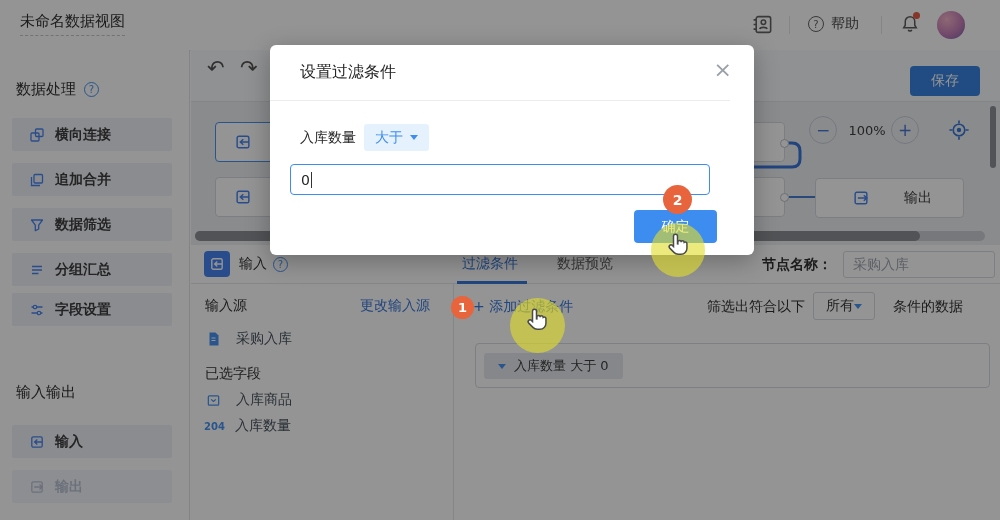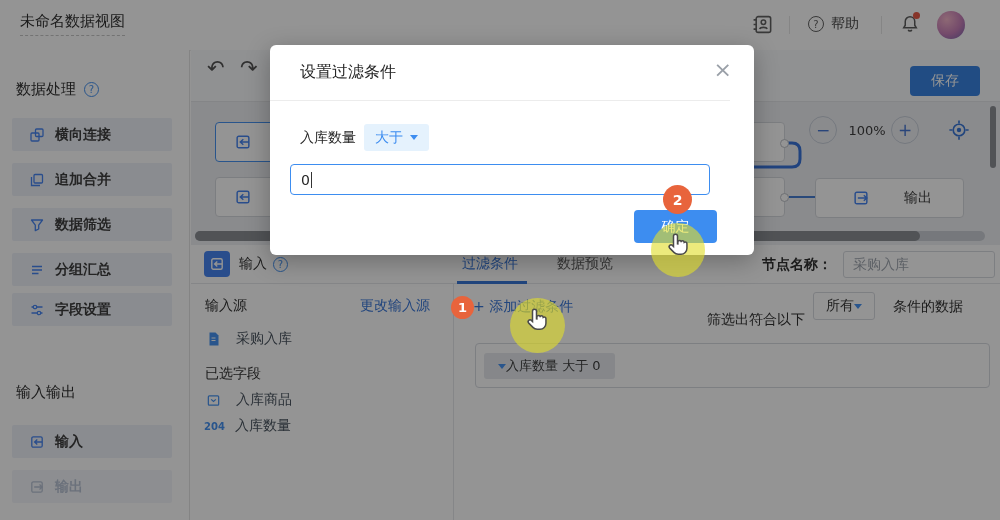--- a/index.html
+++ b/index.html
@@ -57,21 +57,21 @@
             line-height:25px;padding-left:9px;color:#9aa1ab;font-size:14px;}
   .bp-divider{position:absolute;left:262px;top:39px;width:1px;height:236px;background:#e3e5e9;}
   .lbl{font-size:14px;color:#262626;}
   .link{font-size:14px;color:#2e6fd6;}
   .fld-row{display:flex;align-items:center;font-size:14px;color:#3f4a56;}
   .num-ic{font-size:10px;font-weight:bold;color:#3d8df0;letter-spacing:0;}
   .scope-box{position:absolute;left:622px;top:47px;width:62px;height:28px;border:1px solid #d6d9de;border-radius:3px;box-sizing:border-box;
              display:flex;align-items:center;justify-content:center;gap:0;font-size:14px;color:#333;}
   .cond-box{position:absolute;left:284px;top:98px;width:515px;height:45px;border:1px solid #d6d9de;border-radius:4px;box-sizing:border-box;background:#fff;}
   .cond-pill{position:absolute;left:8px;top:9px;height:26px;background:#e5e8ed;border-radius:3px;padding:0 14px;
-             display:flex;align-items:center;font-size:13px;color:#333;}
+             display:flex;align-items:center;gap:8px;font-size:13px;color:#333;}
   .caret{display:inline-block;width:0;height:0;border-left:4px solid transparent;border-right:4px solid transparent;border-top:5px solid currentColor;}
   .caret.blue{color:#3d8df0;}
 
   
   .overlay{position:absolute;inset:0;background:rgba(18,18,18,0.45);z-index:10;}
   .modal{position:absolute;left:270px;top:45px;width:460px;height:210px;background:#fff;border-radius:6px;z-index:20;
          box-shadow:0 6px 24px rgba(0,0,0,0.28);padding-left:24px;}
   .m-title{position:absolute;left:30px;top:17px;font-size:16px;color:#262626;}
   .m-close{position:absolute;right:22px;top:14px;font-size:22px;color:#9aa0a8;line-height:1;}
   .m-divider{position:absolute;left:0;top:55px;width:460px;height:1px;background:#ececec;}
@@ -285,21 +285,21 @@
       <span>入库商品</span>
     </div>
     <div class="fld-row abs" style="left:13px;top:172px;gap:10px;">
       <span class="num-ic">204</span>
       <span>入库数量</span>
     </div>
 
     <div class="bp-divider"></div>
 
     <span class="link abs" style="left:282px;top:53px;">+ 添加过滤条件</span>
-    <span class="lbl abs" style="left:516px;top:66px;">筛选出符合以下</span>
+    <span class="lbl abs" style="left:516px;top:53px;">筛选出符合以下</span>
     <div class="scope-box">
       <span>所有</span>
       <span class="caret blue"></span>
     </div>
     <span class="lbl abs" style="left:702px;top:53px;">条件的数据</span>
 
     <div class="cond-box">
       <div class="cond-pill">
         <span class="caret blue"></span>
         <span>入库数量 大于 0</span>

